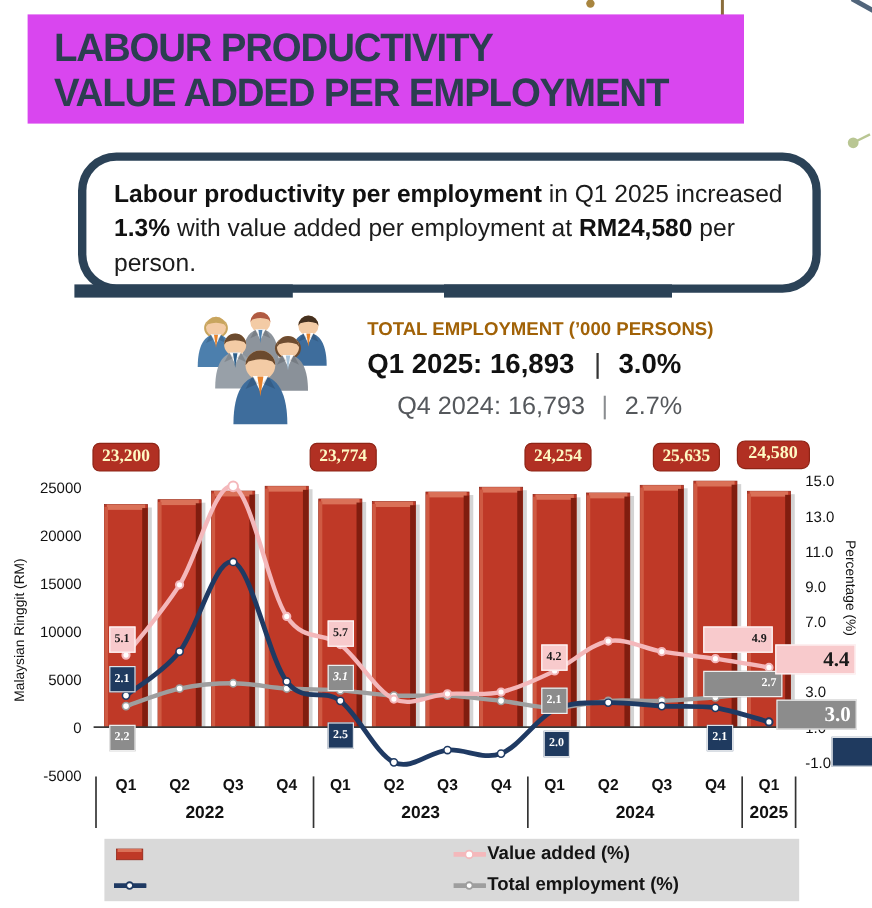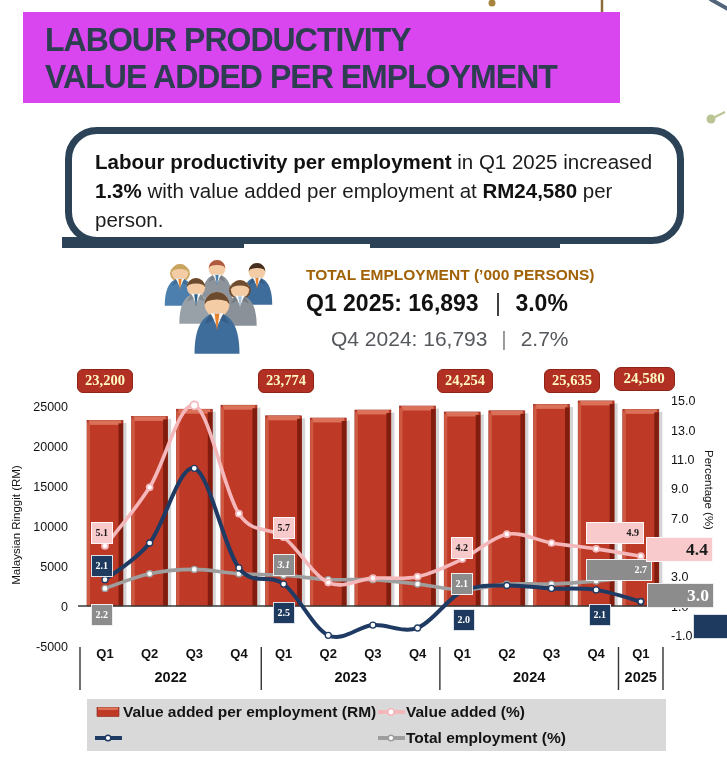--- a/index.html
+++ b/index.html
@@ -313,21 +313,20 @@
         <div class="cbox s2 big" style="left: 653px; top: 253.5px; margin-left: 40px;">1.3</div>
       </div>
   </div>
 
   <div class="legend" id="legend">
       <div class="legend-item">
         <svg width="27" height="16" viewBox="0 0 27 16">
           <rect x="2" y="3.5" width="22" height="9" fill="#bf3927" stroke="#8c2315" stroke-width="0.6"></rect>
           <rect x="3" y="3.5" width="20" height="2.5" fill="#da7158"></rect>
         </svg>
-        <span>Value added per employment (RM)</span>
       </div>
       <div class="legend-item">
         <svg width="27" height="16" viewBox="0 0 27 16">
           <line x1="0" y1="8" x2="26" y2="8" stroke="#f4b8bb" stroke-width="4" stroke-linecap="round"></line>
           <circle cx="13" cy="8" r="3.2" fill="#fff" stroke="#f4b8bb" stroke-width="1.5"></circle>
         </svg>
         <span>Value added (%)</span>
       </div>
       <div class="legend-item">
         <svg width="27" height="16" viewBox="0 0 27 16">

